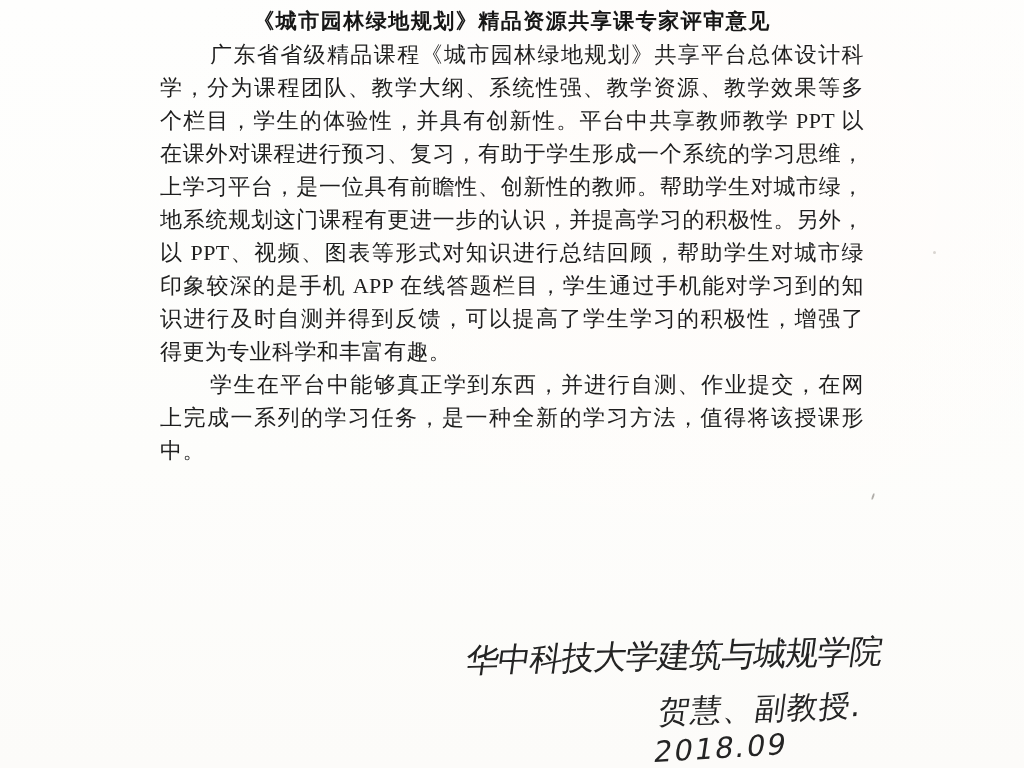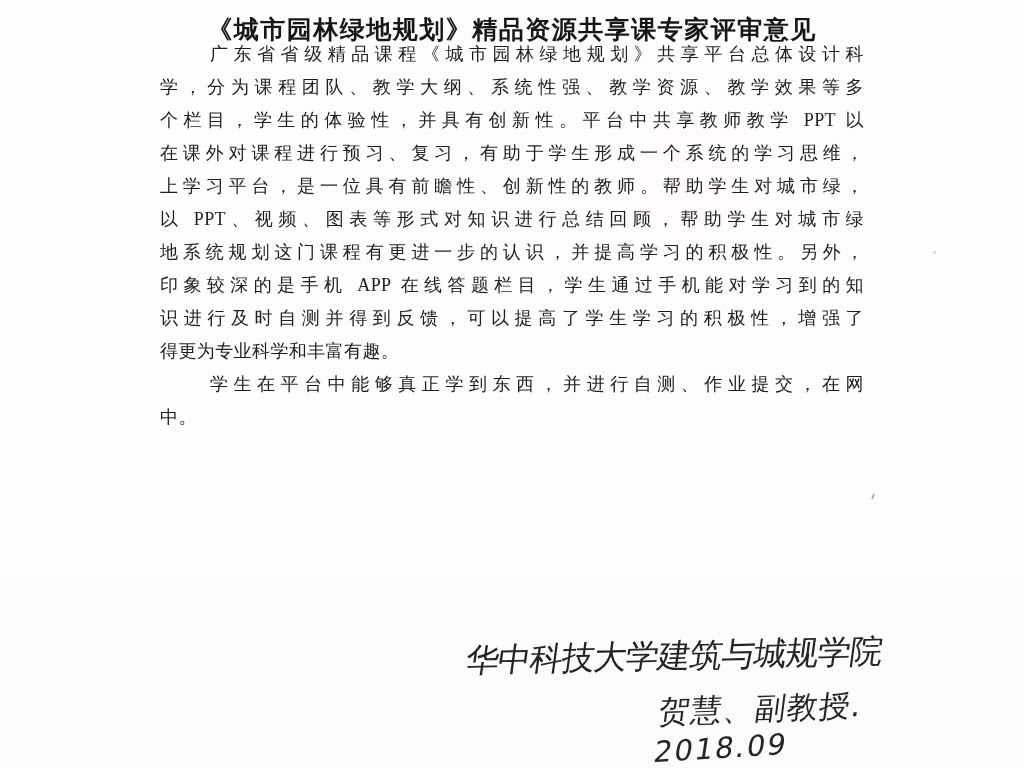--- a/index.html
+++ b/index.html
@@ -17,40 +17,40 @@
     position: relative;
     width: 1024px;
     height: 768px;
     background:
       radial-gradient(ellipse at 68% 25%, rgba(255,252,250,0.9), rgba(0,0,0,0) 55%),
       linear-gradient(180deg, #fefefd 0%, #fdfdfb 60%, #fcfbf9 100%);
     color: var(--ink);
     overflow: hidden;
   }
   .doc-title {
-    margin-top: 14px;
+    margin-top: 5px;
     height: 32px;
     line-height: 32px;
     text-align: center;
-    font-size: 25px;
+    font-size: 21px;
     font-weight: bold;
     letter-spacing: 1.5px;
     color: #161616;
   }
   .doc-body {
     position: absolute;
     left: 160px;
     top: 38px;
     width: 704px;
   }
   .para { width: 100%; }
   .line {
     height: 33px;
     line-height: 33px;
-    font-size: 18px;
+    font-size: 22px;
     letter-spacing: 0.4px;
     text-align: justify;
     text-align-last: justify;
     white-space: nowrap;
     overflow: visible;
     color: var(--ink);
   }
   .line.first-line { padding-left: 50px; }
   .line.last-line { text-align-last: left; }
   .signature {
@@ -105,28 +105,29 @@
 
   <div class="doc-body">
     <div class="para">
         <div class="line first-line">广东省省级精品课程《城市园林绿地规划》共享平台总体设计科</div>
         <div class="line">学，分为课程团队、教学大纲、系统性强、教学资源、教学效果等多</div>
         <div class="line">个栏目，学生的体验性，并具有创新性。平台中共享教师教学 PPT 以</div>
         <div class="line">在课外对课程进行预习、复习，有助于学生形成一个系统的学习思维，</div>
       </div>
     <div class="para">
         <div class="line">上学习平台，是一位具有前瞻性、创新性的教师。帮助学生对城市绿，</div>
+        <div class="line">地系统规划这门课程有更进一步的认识，并提高学习的积极性。另外，</div>
         <div class="line">以 PPT、视频、图表等形式对知识进行总结回顾，帮助学生对城市绿</div>
-        <div class="line">地系统规划这门课程有更进一步的认识，并提高学习的积极性。另外，</div>
         <div class="line">印象较深的是手机 APP 在线答题栏目，学生通过手机能对学习到的知</div>
         <div class="line">识进行及时自测并得到反馈，可以提高了学生学习的积极性，增强了</div>
         <div class="line last-line">得更为专业科学和丰富有趣。</div>
       </div>
     <div class="para">
         <div class="line first-line">学生在平台中能够真正学到东西，并进行自测、作业提交，在网</div>
+        <div class="line">上完成一系列的学习任务，是一种全新的学习方法，值得将该授课形</div>
         <div class="line last-line">中。</div>
       </div>
   </div>
 
   <div class="signature">
     <div class="sig-line sig-org">华中科技大学建筑与城规学院</div>
     <div class="sig-line sig-name">贺慧、副教授.</div>
     <div class="sig-line sig-date">2018.09</div>
   </div>
 

